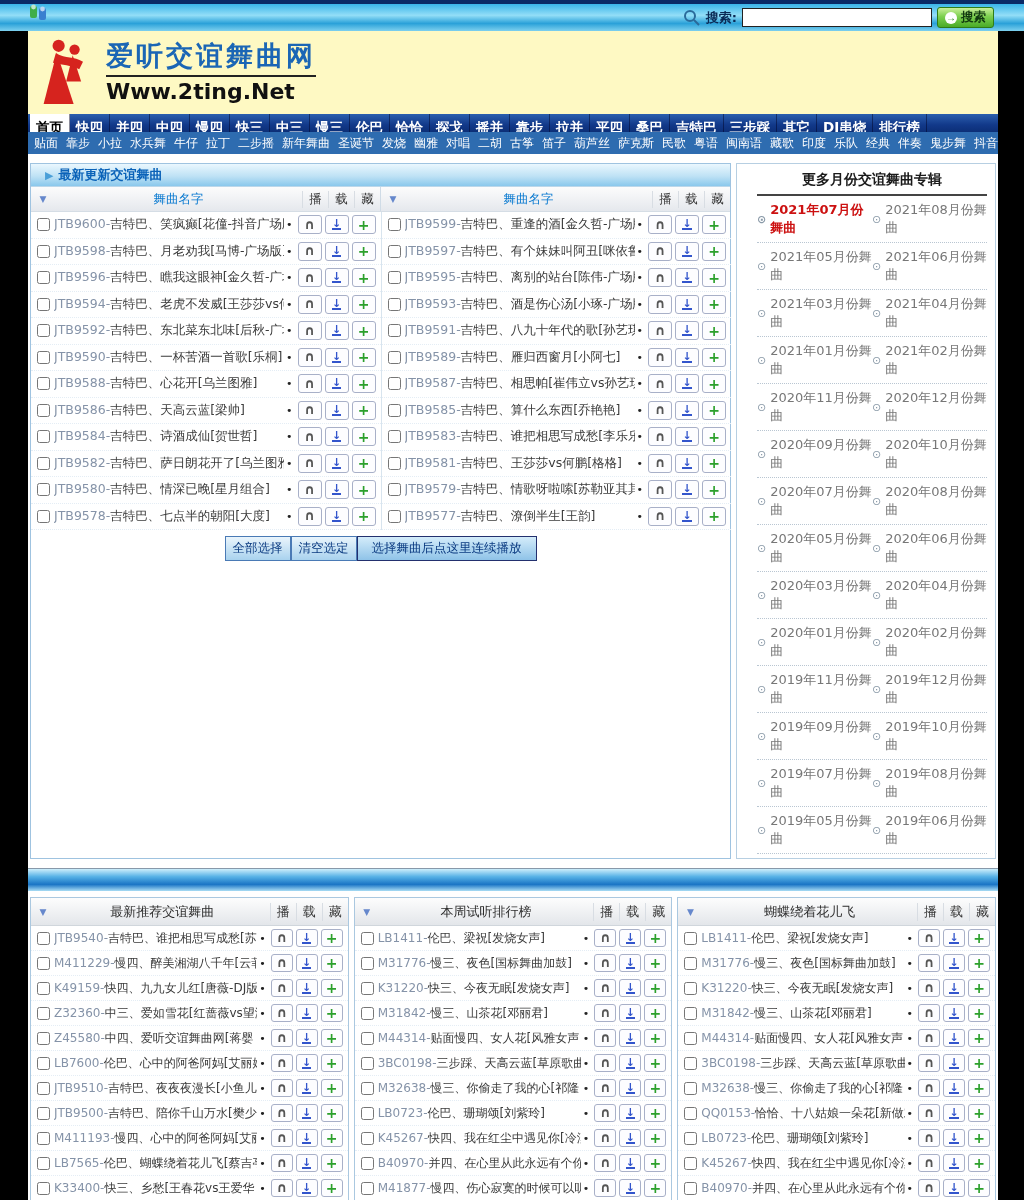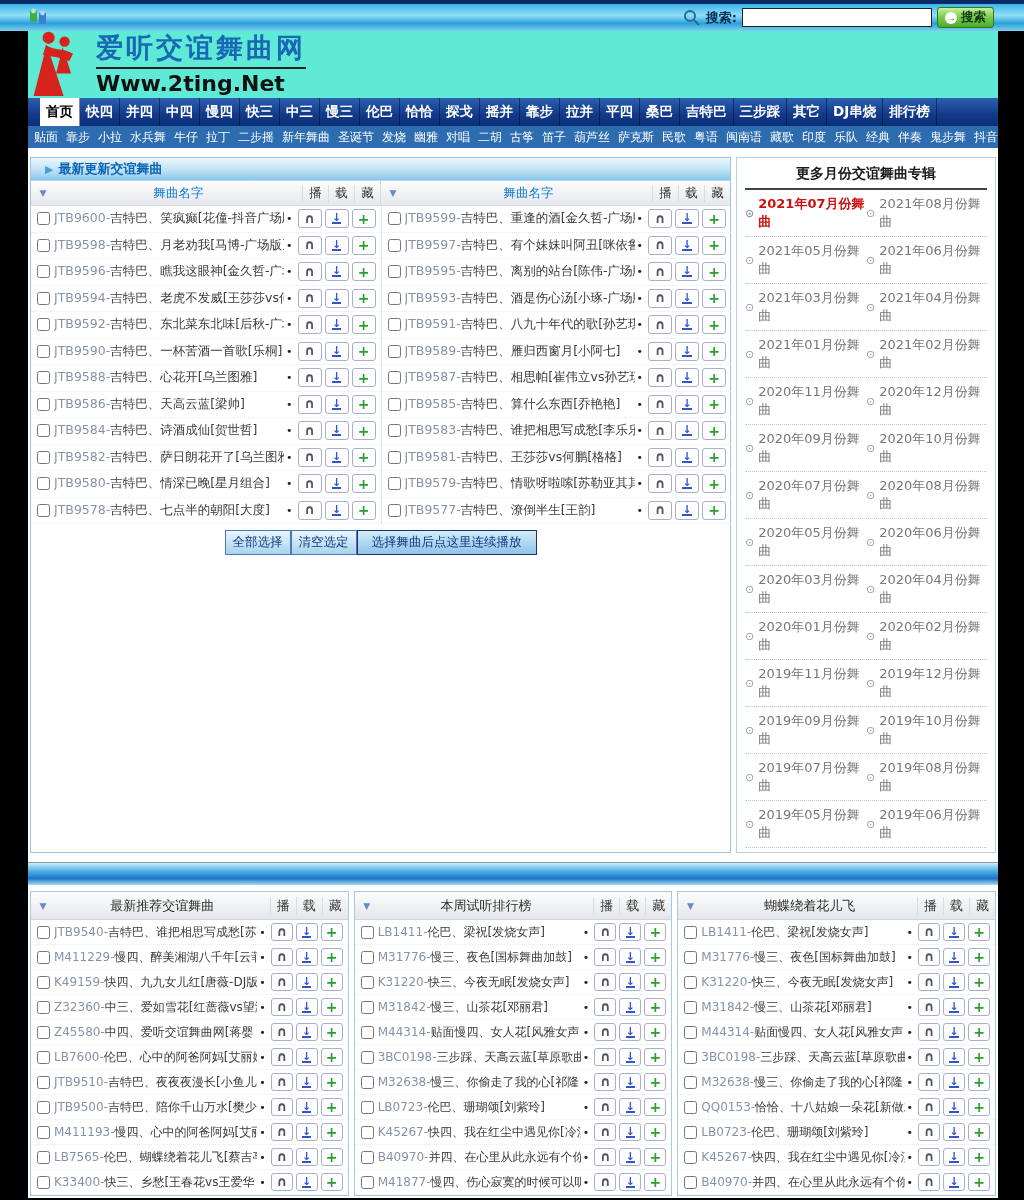--- a/index.html
+++ b/index.html
@@ -1,38 +1,38 @@
 <!DOCTYPE html>
 <html><head>
 <meta charset="utf-8">
 <style>
   html,body{margin:0;padding:0;width:1024px;height:1200px;overflow:hidden;background:#000;
             font-family:"DejaVu Sans","Liberation Sans",sans-serif;}
   
   .topstrip{height:4px;background:#0a2a66;}
   .toolbar{height:27px;background:linear-gradient(180deg,#39b4e9 0%,#93def7 42%,#2aa1d9 72%,#7dd0ee 100%);
-           display:flex;align-items:center;padding:0 30px 0 28px;}
+           display:flex;padding:0 30px 0 28px;}
   .searchgroup{margin-left:auto;display:flex;align-items:center;gap:5px;}
   .search-label{font-size:13px;color:#0a2a55;font-weight:bold;}
   .search-input{width:182px;height:17px;border:1px solid #222;background:#fff;font-size:12px;padding:0 3px;}
   .search-btn{height:21px;display:flex;align-items:center;gap:4px;padding:0 7px;
               background:linear-gradient(180deg,#c9ef9a 0%,#7cd04f 45%,#4aab28 100%);
               border:1px solid #2f7d18;border-radius:3px;font-size:12.5px;font-weight:bold;color:#123a10;cursor:pointer;}
   .btn-circle{width:12px;height:12px;border-radius:50%;background:#fff;color:#2a7a1a;font-size:10px;
               line-height:12px;text-align:center;font-weight:bold;}
   
   .page{width:970px;margin-left:28px;background:#fff;}
-  .logo-area{height:67px;display:flex;align-items:center;background:#5eead4;}
+  .logo-area{height:83px;display:flex;align-items:center;padding-left:10px;background:#fef9c3;}
   .logo-text{margin-left:8px;}
   .site-name{color:#1b66b5;font-size:27px;font-weight:bold;letter-spacing:3px;line-height:30px;
              border-bottom:2px solid #222;padding-bottom:4px;display:inline-block;}
   .site-url{color:#111;font-size:22px;font-weight:bold;margin-top:2px;}
   
-  .mainnav{height:28px;background:linear-gradient(180deg,#2c5fae 0%,#12398a 60%,#0c2f77 100%);
-           display:flex;align-items:stretch;white-space:nowrap;overflow:hidden;padding-left:12px;}
+  .mainnav{height:18px;background:linear-gradient(180deg,#2c5fae 0%,#12398a 60%,#0c2f77 100%);
+           display:flex;align-items:stretch;white-space:nowrap;overflow:hidden;padding-left:2px;}
   .tab{color:#fff;font-size:13.5px;font-weight:bold;padding:5px 6px 0 6px;border-right:1px solid rgba(0,0,30,.45);cursor:pointer;}
   .tab.active{background:#fff;color:#000;}
   .subnav{height:22px;background:#2e6cb0;display:flex;align-items:center;gap:8px;padding:0 6px;
           white-space:nowrap;overflow:hidden;}
   .subnav span{color:#fff;font-size:12px;cursor:pointer;}
   
   .content1{display:flex;gap:5px;padding:9px 2px 4px 2px;background:#fff;}
   .latest{width:699px;border:1px solid #9fc3e0;}
   .latest-header{height:22px;background:linear-gradient(180deg,#eaf7fe 0%,#bfe2f5 55%,#8ac8ec 100%);
                  display:flex;align-items:center;padding-left:14px;border-bottom:1px solid #bcd7ea;}
@@ -58,21 +58,21 @@
   .icon-btn{width:22px;height:17px;border:1px solid #a8b0c8;border-radius:3px;background:#fdfdff;
             display:flex;align-items:center;justify-content:center;margin-left:3px;cursor:pointer;flex:none;}
   .g-play{color:#555;font-size:13px;font-weight:bold;line-height:10px;}
   .g-down{color:#3355cc;font-weight:bold;font-size:11px;border-bottom:2px solid #3355cc;line-height:9px;}
   .g-fav{color:#2ca02c;font-weight:bold;font-size:14px;line-height:12px;}
   .panel-buttons{display:flex;justify-content:center;align-items:center;padding:6px 0 7px 0;}
   .btn{background:linear-gradient(180deg,#eaf5fc 0%,#a9d2ee 100%);border:1px solid #4a7ab5;
        color:#0a3a80;font-size:12.5px;padding:3px 7px;cursor:pointer;}
   .btn.wide{width:180px;text-align:center;border:1px solid #23306e;background:linear-gradient(180deg,#d4ecfa 0%,#8fc3e8 100%);}
   
-  .months{flex:1;border:1px solid #b7cfe2;padding:2px 8px 4px 8px;}
+  .months{flex:1;border:1px solid #b7cfe2;padding:2px 8px 4px 20px;}
   .months-title{text-align:center;font-weight:bold;font-size:14px;color:#1a1a1a;
                 border-bottom:2px solid #444;padding:5px 0 5px 0;}
   .month-row{display:flex;border-bottom:1px dotted #b9c6d2;padding:5px 0;font-size:13px;}
   .month-cell{flex:1;display:flex;align-items:center;gap:4px;color:#777;cursor:pointer;}
   .month-cell .bullet{color:#8a9aa8;font-size:11px;}
   .month-cell.red{color:#cc1111;font-weight:bold;}
   
   .divider{height:22px;margin:5px 0 4px 0;border-top:1px solid #8899aa;
            background:linear-gradient(180deg,#cdeefb 0%,#56b1e6 35%,#1a75c5 70%,#a8dcf4 100%);}
   

